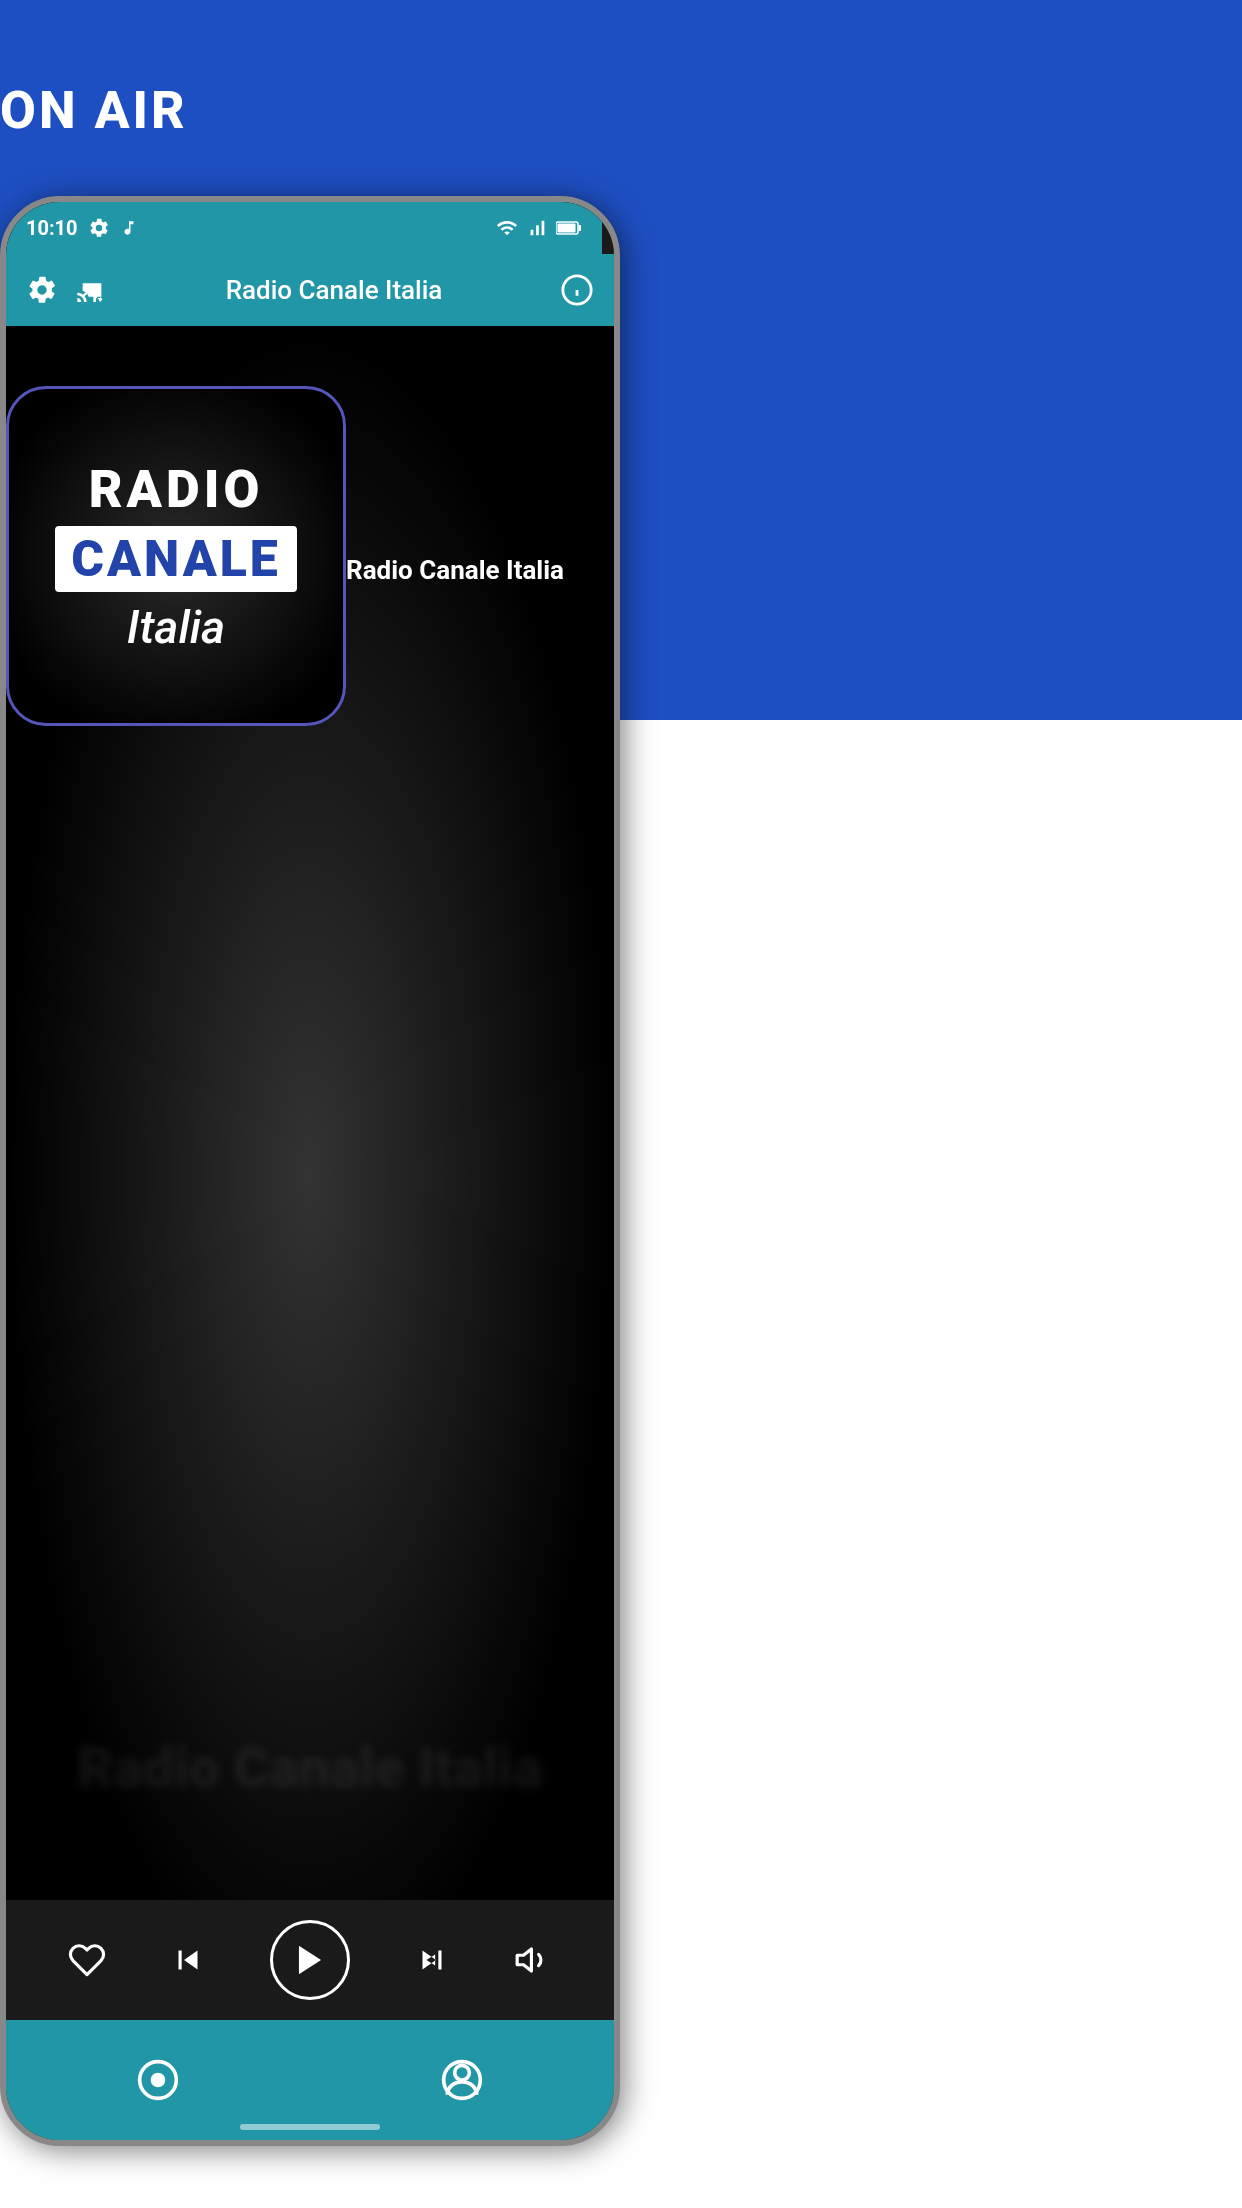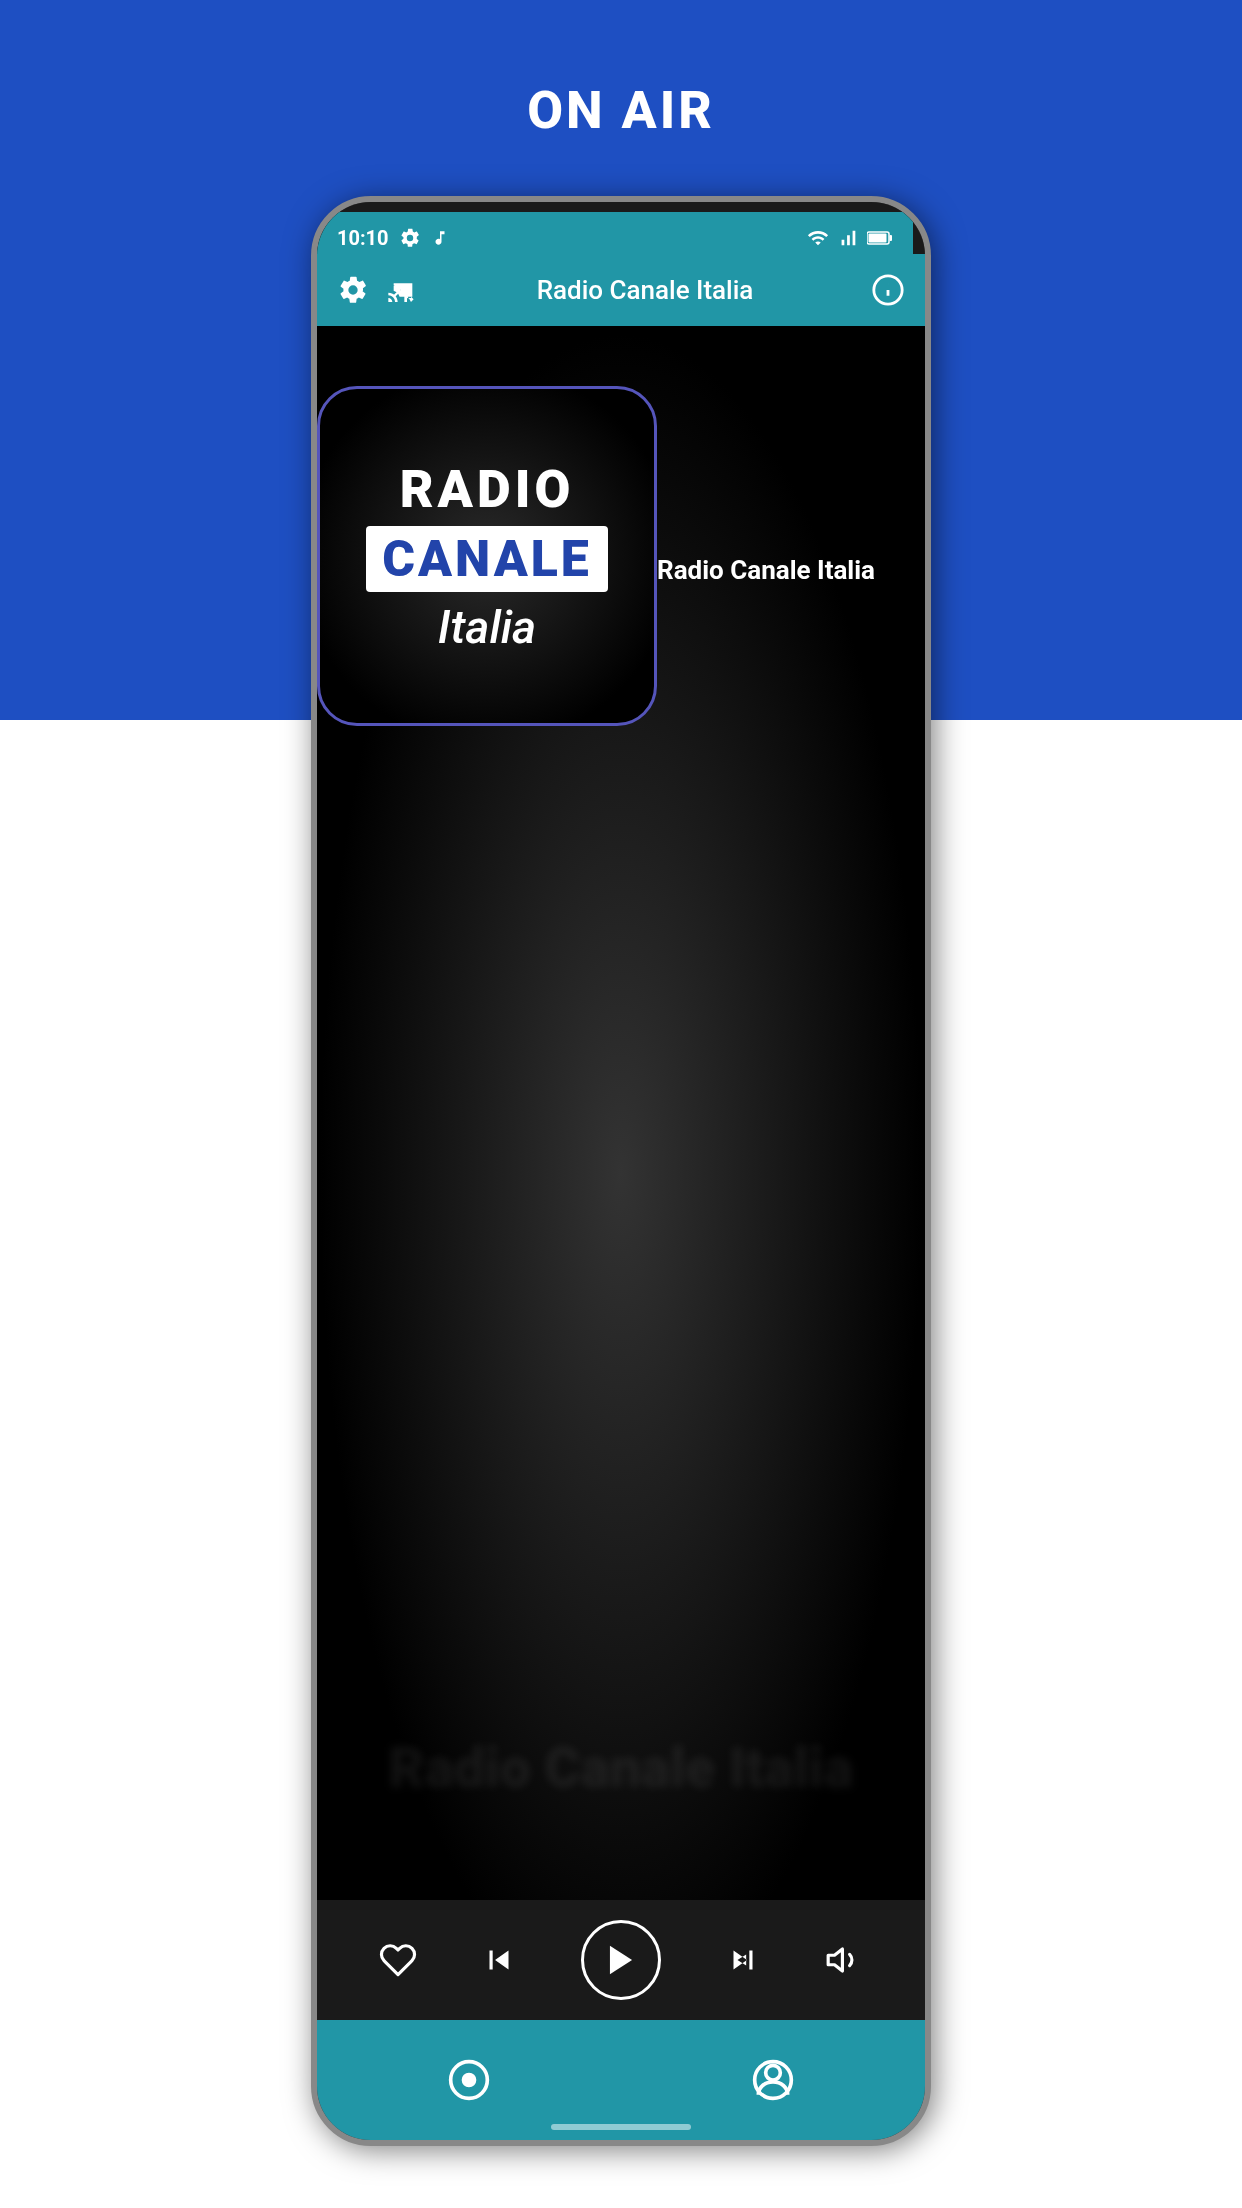--- a/index.html
+++ b/index.html
@@ -63,21 +63,20 @@
       top: 0;
       left: 0;
       right: 12px;
       height: 52px;
       background: #2196a6;
       display: flex;
       align-items: center;
       justify-content: space-between;
       padding: 0 20px;
       z-index: 20;
-      margin-top: 10px;
     }
 
     .status-left {
       display: flex;
       align-items: center;
       gap: 10px;
       color: white;
       font-size: 22px;
       font-weight: 600;
     }
@@ -297,21 +296,21 @@
     }
 
     
     svg { display: inline-block; }
 
     .content-wrapper {
       position: relative;
       z-index: 1;
       display: flex;
       flex-direction: column;
-      align-items: center;
+      align-items: flex-start;
     }
   </style>
 </head>
 <body>
 
 <div style="position:absolute; top:0; left:0; width:1242px; height:720px; background:#1e4fc2; z-index:0;"></div>
 <div style="position:absolute; top:720px; left:0; width:1242px; height:1488px; background:#ffffff; z-index:0;"></div>
 
 <div class="content-wrapper" style="width:1242px;">
 

